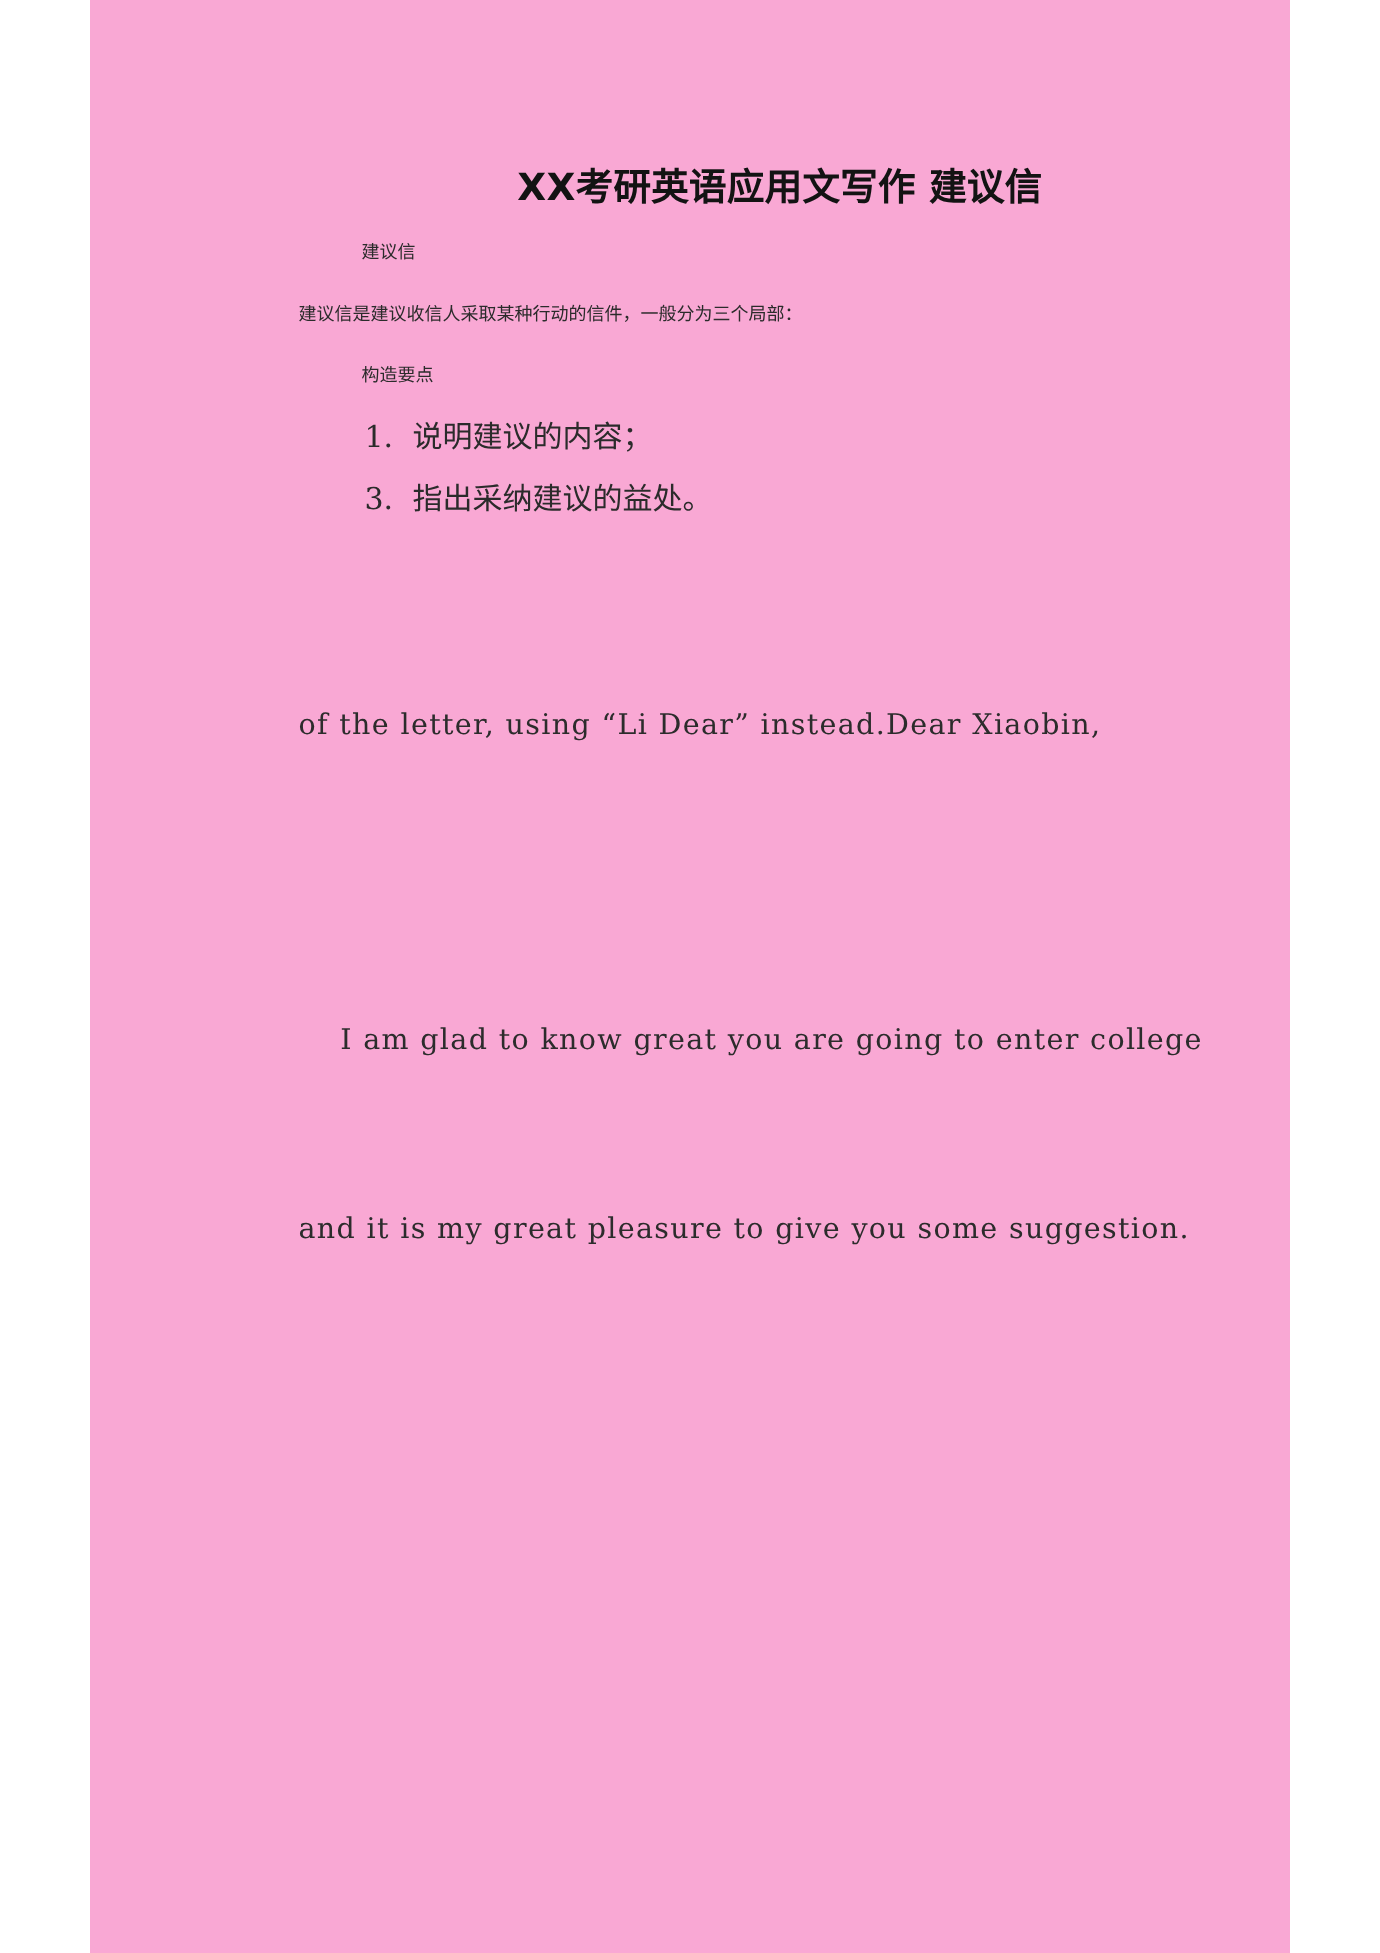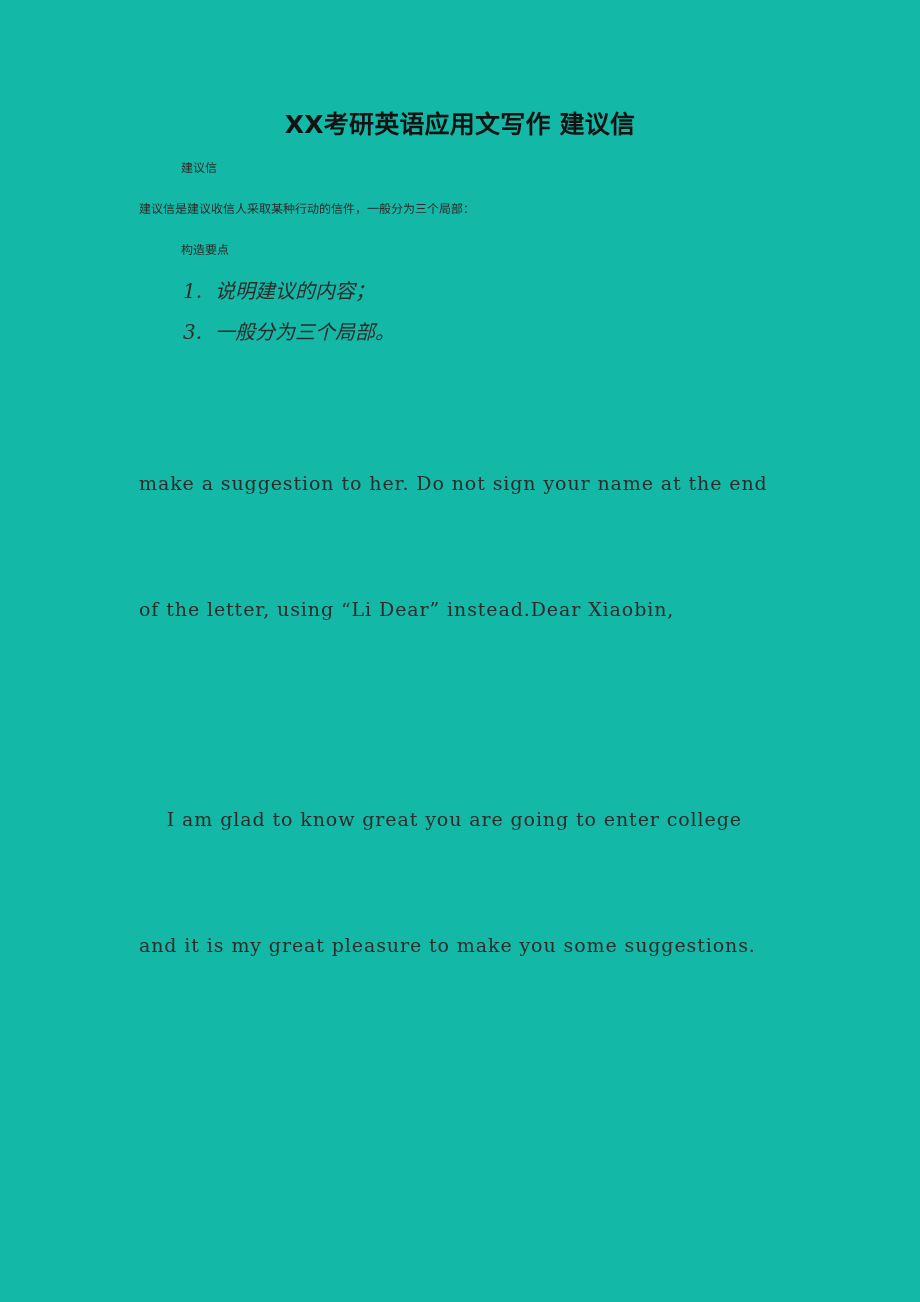--- a/index.html
+++ b/index.html
@@ -3,23 +3,23 @@
 <meta charset="utf-8">
 <title>XX考研英语应用文写作 建议信</title>
 <style>
   html, body {
     margin: 0;
     padding: 0;
     background: #ffffff;
   }
   .page {
     position: relative;
-    width: 920px;
+    width: 800px;
     height: 1302px;
-    background: #14b8a6;
+    background: #f9a8d4;
     overflow: hidden;
     margin: 0 auto;
     box-sizing: border-box;
   }
 
   
   .doc-title {
     position: absolute;
     left: 0;
     top: 108px;
@@ -56,21 +56,20 @@
   }
   .cn-line.flush {
     padding-left: 0;
   }
 
   
   .cn-list {
     margin: 0;
     padding: 0;
     list-style: none;
-    font-style: italic;
   }
   .cn-list-item {
     font-family: "DejaVu Serif", "Liberation Serif", serif;
     font-size: 20px;
     line-height: 21px;
     color: #2b2b2b;
     white-space: pre;
     padding-left: 44px;
     margin: 0 0 20px 0;
     display: block;
@@ -109,29 +108,28 @@
   <div class="body-block">
 
     <p class="cn-line indent2">建议信</p>
 
     <p class="cn-line flush">建议信是建议收信人采取某种行动的信件，一般分为三个局部：</p>
 
     <p class="cn-line indent2">构造要点</p>
 
     <ol class="cn-list">
       <li class="cn-list-item"><span class="num">1.</span><span>说明建议的内容；</span></li>
-      <li class="cn-list-item"><span class="num">3.</span><span>一般分为三个局部。</span></li>
+      <li class="cn-list-item"><span class="num">3.</span><span>指出采纳建议的益处。</span></li>
     </ol>
 
     <div class="spacer-before-en"></div>
 
     <p class="en-para">
-      <span class="en-line">make a suggestion to her. Do not sign your name at the end</span>
       <span class="en-line">of the letter, using “Li Dear” instead.Dear Xiaobin,</span>
     </p>
 
     <p class="en-para">
       <span class="en-line">    I am glad to know great you are going to enter college</span>
-      <span class="en-line">and it is my great pleasure to make you some suggestions.</span>
+      <span class="en-line">and it is my great pleasure to give you some suggestion.</span>
     </p>
 
   </div>
 </div>
 
 </body></html>

